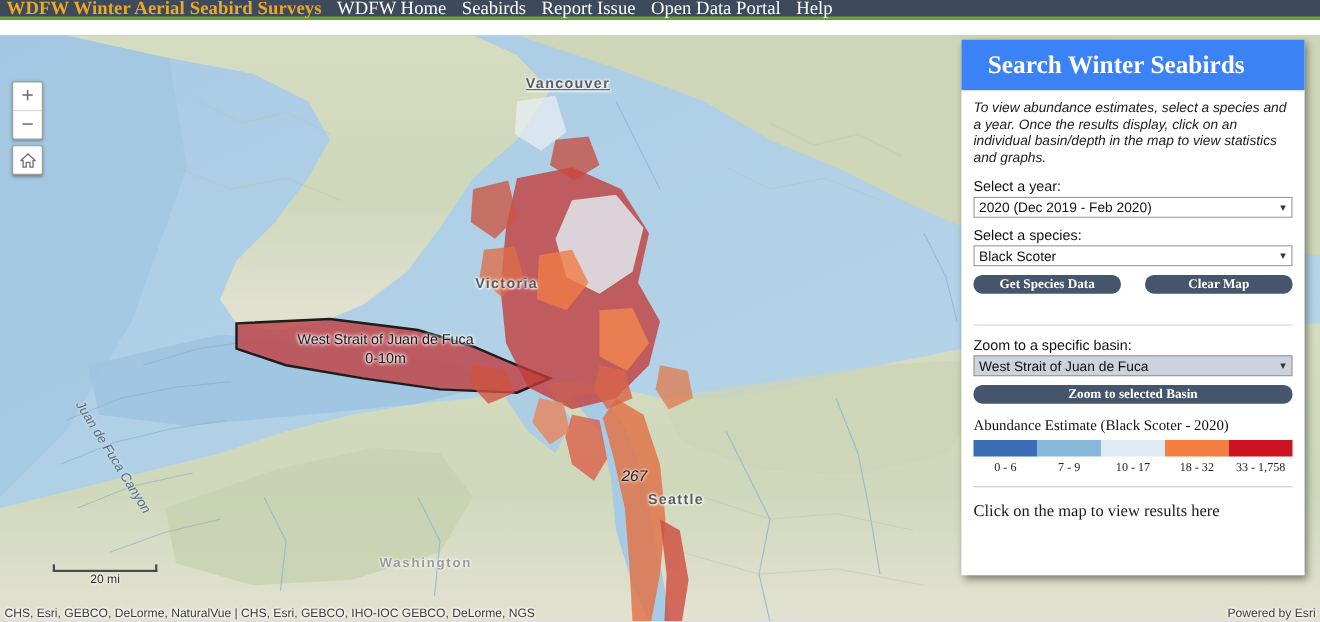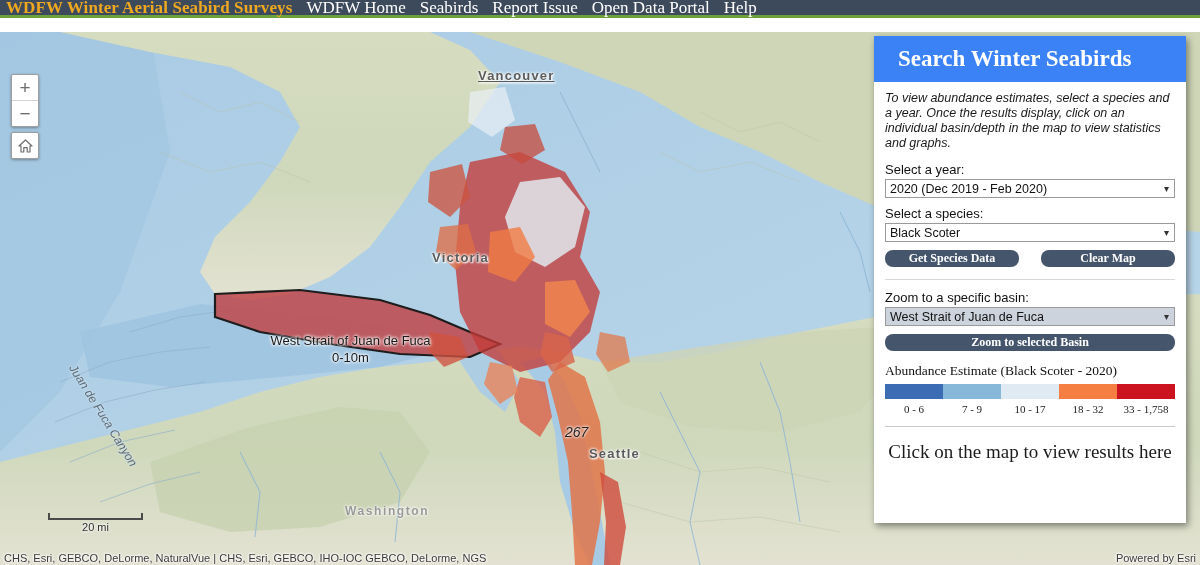--- a/index.html
+++ b/index.html
@@ -42,21 +42,21 @@
   .lbl-state{
     color:#9a9a9a;font-size:12px;font-weight:bold;letter-spacing:1.6px;
     text-shadow:0 0 3px #fff,0 0 3px #fff;
   }
   .lbl-water{
     color:#5d6a75;font-size:12px;font-style:italic;
     text-shadow:0 0 3px #cfe2f0,0 0 2px #cfe2f0;
   }
   .lbl-basin{
     color:#1a1a1a;font-size:13px;text-align:center;line-height:17px;
-    text-shadow:0 0 3px #fff,0 0 3px #fff,0 0 4px #fff;white-space:normal;width:165px;margin-top:32px;
+    text-shadow:0 0 3px #fff,0 0 3px #fff,0 0 4px #fff;white-space:normal;width:165px;
   }
   .lbl-value{
     color:#222;font-size:14px;font-style:italic;
     text-shadow:0 0 3px #fff,0 0 3px #fff;
   }
 
   
   #zoom-controls{
     position:absolute;left:11px;top:42px;width:26px;
     background:#fff;border:1px solid #9e9e9e;border-radius:2px;
@@ -124,43 +124,43 @@
     font-family:"Liberation Sans",sans-serif;font-size:12.5px;
     padding:0 18px 0 4px;margin-bottom:8px;
     -webkit-appearance:none;appearance:none;
     display:flex;align-items:center;position:relative;cursor:pointer;
   }
   .sel.grey{background:#ccd3dc;}
   .sel .caret{
     position:absolute;right:5px;top:50%;transform:translateY(-55%);
     font-size:10px;color:#333;
   }
-  .btn-row{display:flex;gap:22px;margin-bottom:12px;}
+  .btn-row{display:flex;gap:22px;margin-bottom:28px;}
   .btn{
     flex:1;height:17px;background:#45566c;color:#fff;border:none;border-radius:8px;
     font-family:"Liberation Serif",serif;font-size:12px;font-weight:bold;
     display:flex;align-items:center;justify-content:center;cursor:pointer;
     box-sizing:border-box;
   }
   .btn.full{width:100%;flex:none;margin-bottom:12px;}
   .divider{height:1px;background:#d8d8d8;margin:0 0 10px 0;}
 
   
   #legend-title{font-family:"Liberation Serif",serif;font-size:13.5px;color:#111;margin-bottom:5px;}
   #legend-ramp{display:flex;width:100%;height:15px;}
   #legend-ramp div{flex:1;}
   #legend-labels{display:flex;width:100%;margin-top:4px;}
   #legend-labels span{
     flex:1;text-align:center;font-size:11px;color:#222;
     font-family:"Liberation Serif",serif;
   }
   #legend-rule{height:1px;background:#c9c9c9;margin:11px 0 0 0;}
   #results-placeholder{
-    font-family:"Liberation Serif",serif;font-size:19px;color:#1b1b1b;
-    text-align:center;margin-top:14px;
+    font-family:"Liberation Serif",serif;font-size:15px;color:#1b1b1b;
+    margin-top:14px;
   }
 </style>
 </head>
 <body>
 
 <div id="navbar">
   <span class="nav-brand">WDFW Winter Aerial Seabird Surveys</span>
   <a class="nav-link" href="#">WDFW Home</a>
   <a class="nav-link" href="#">Seabirds</a>
   <a class="nav-link" href="#">Report Issue</a>

